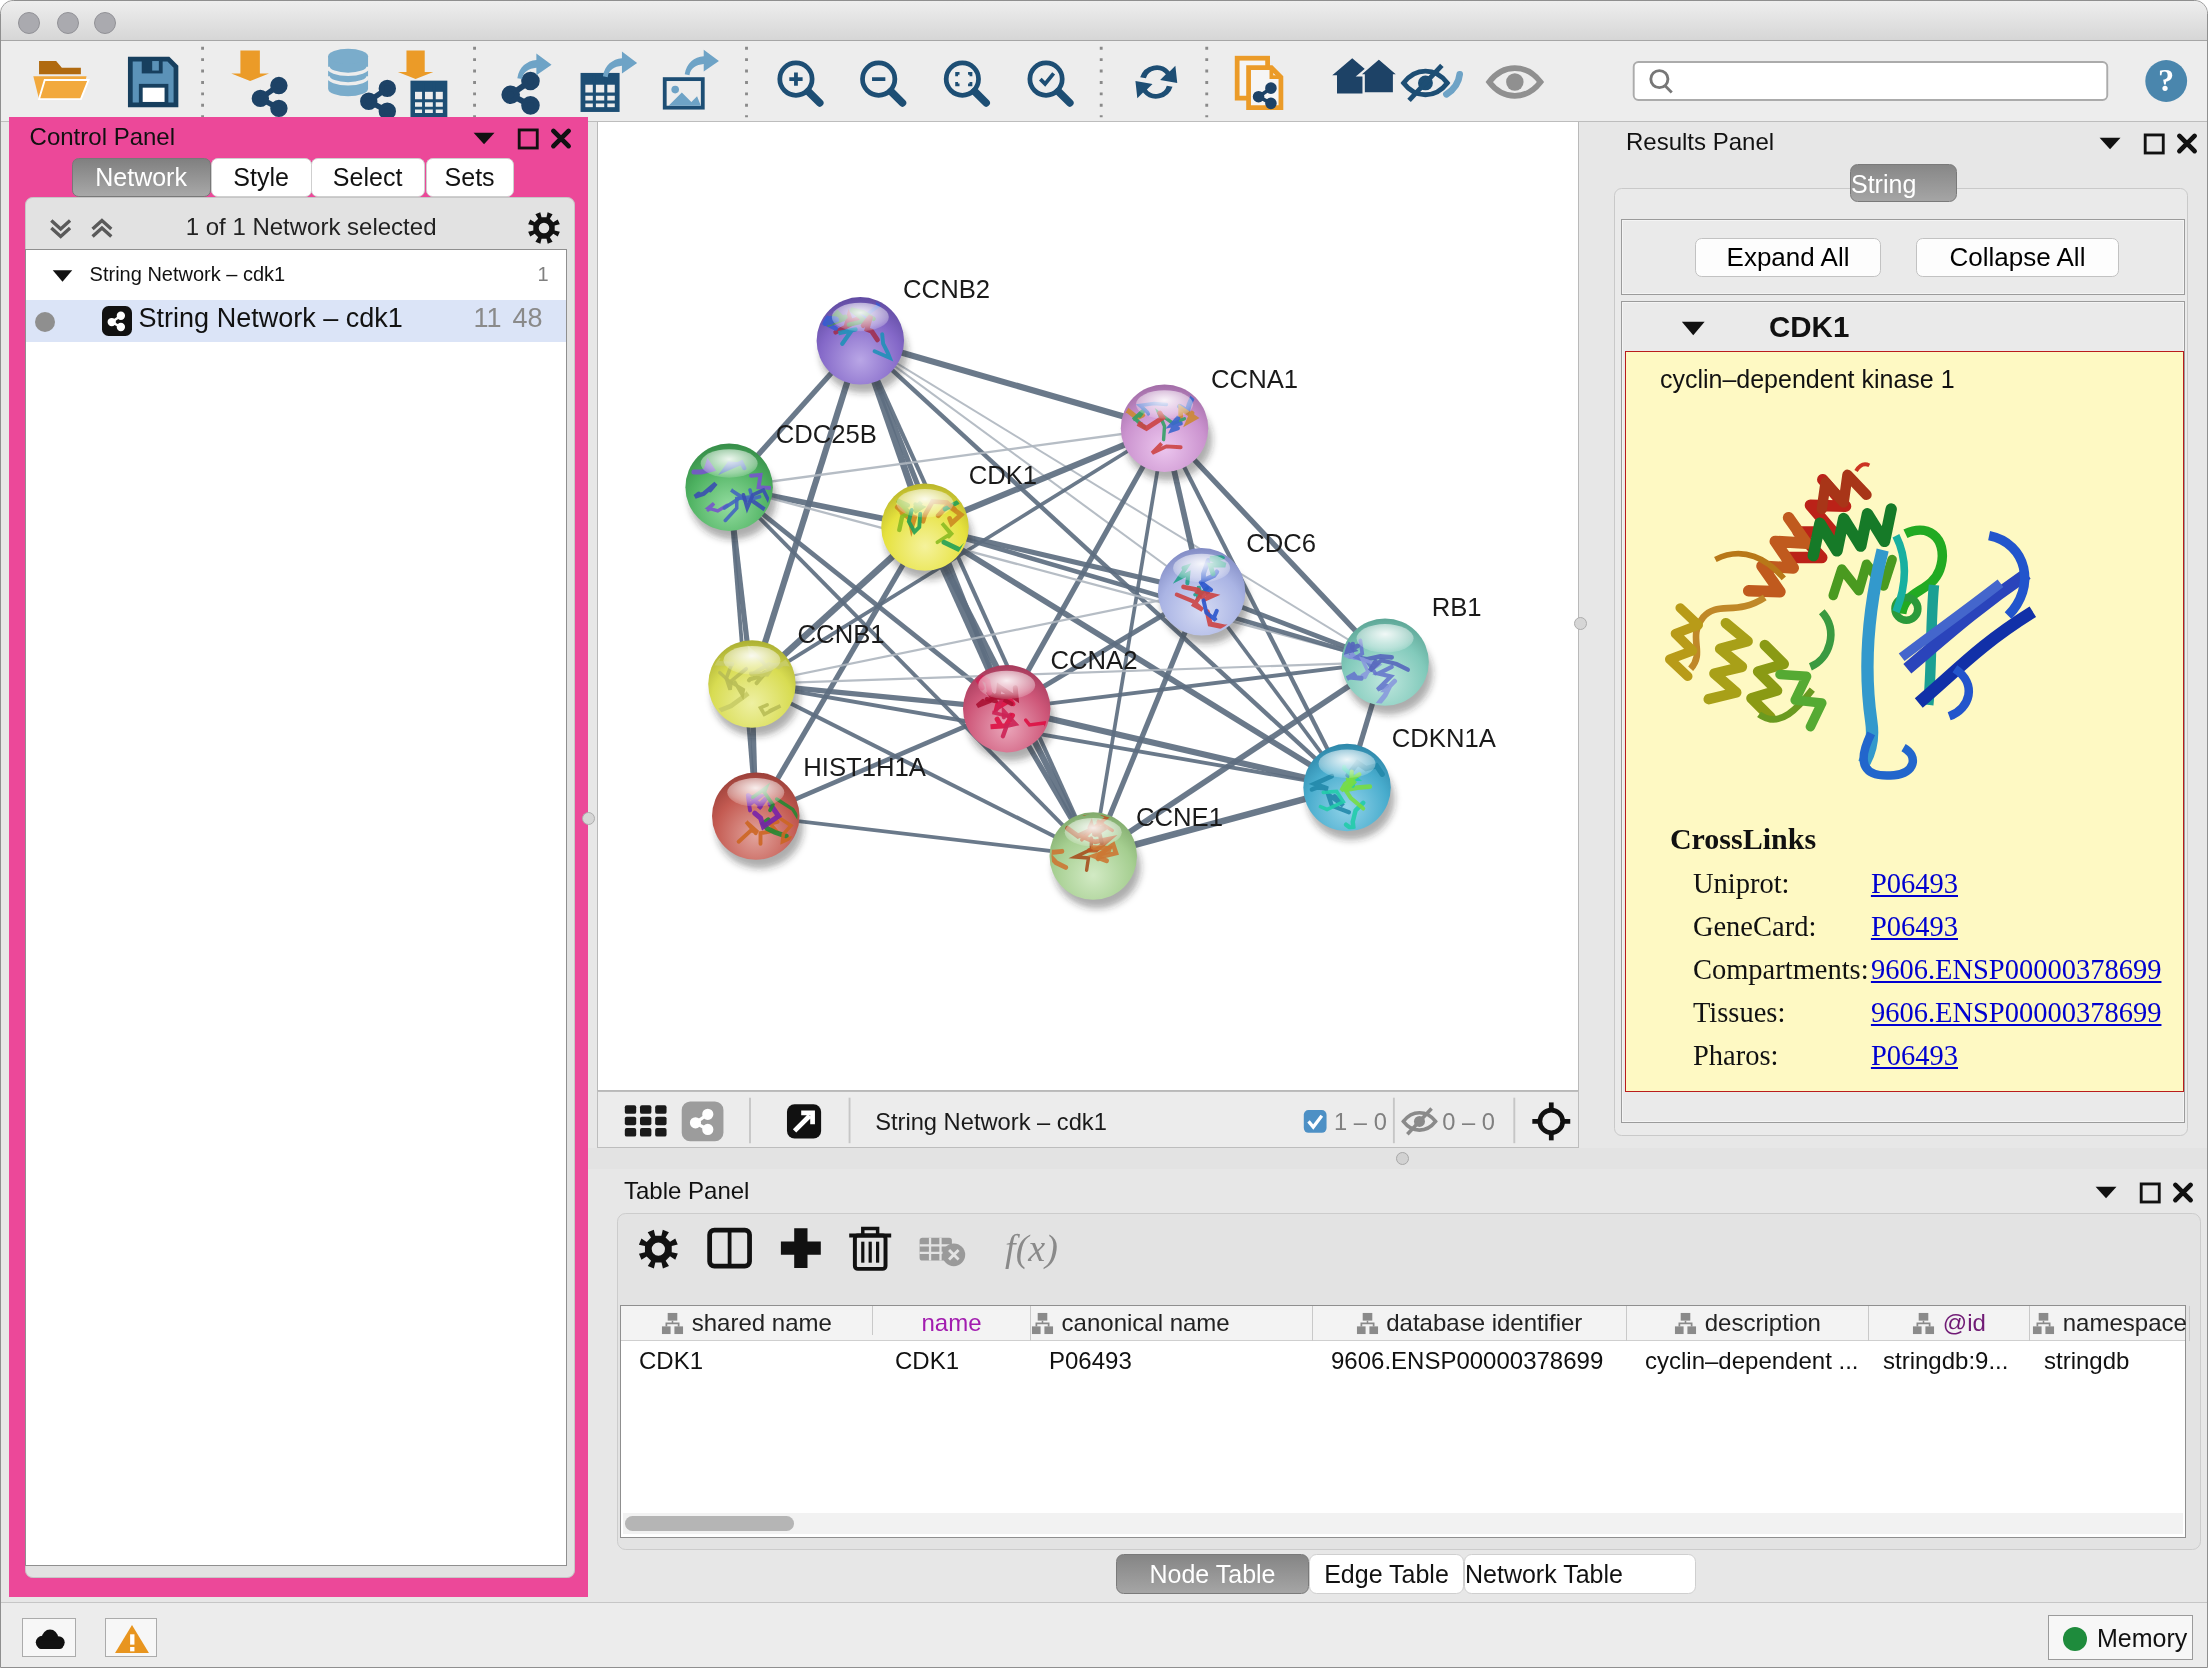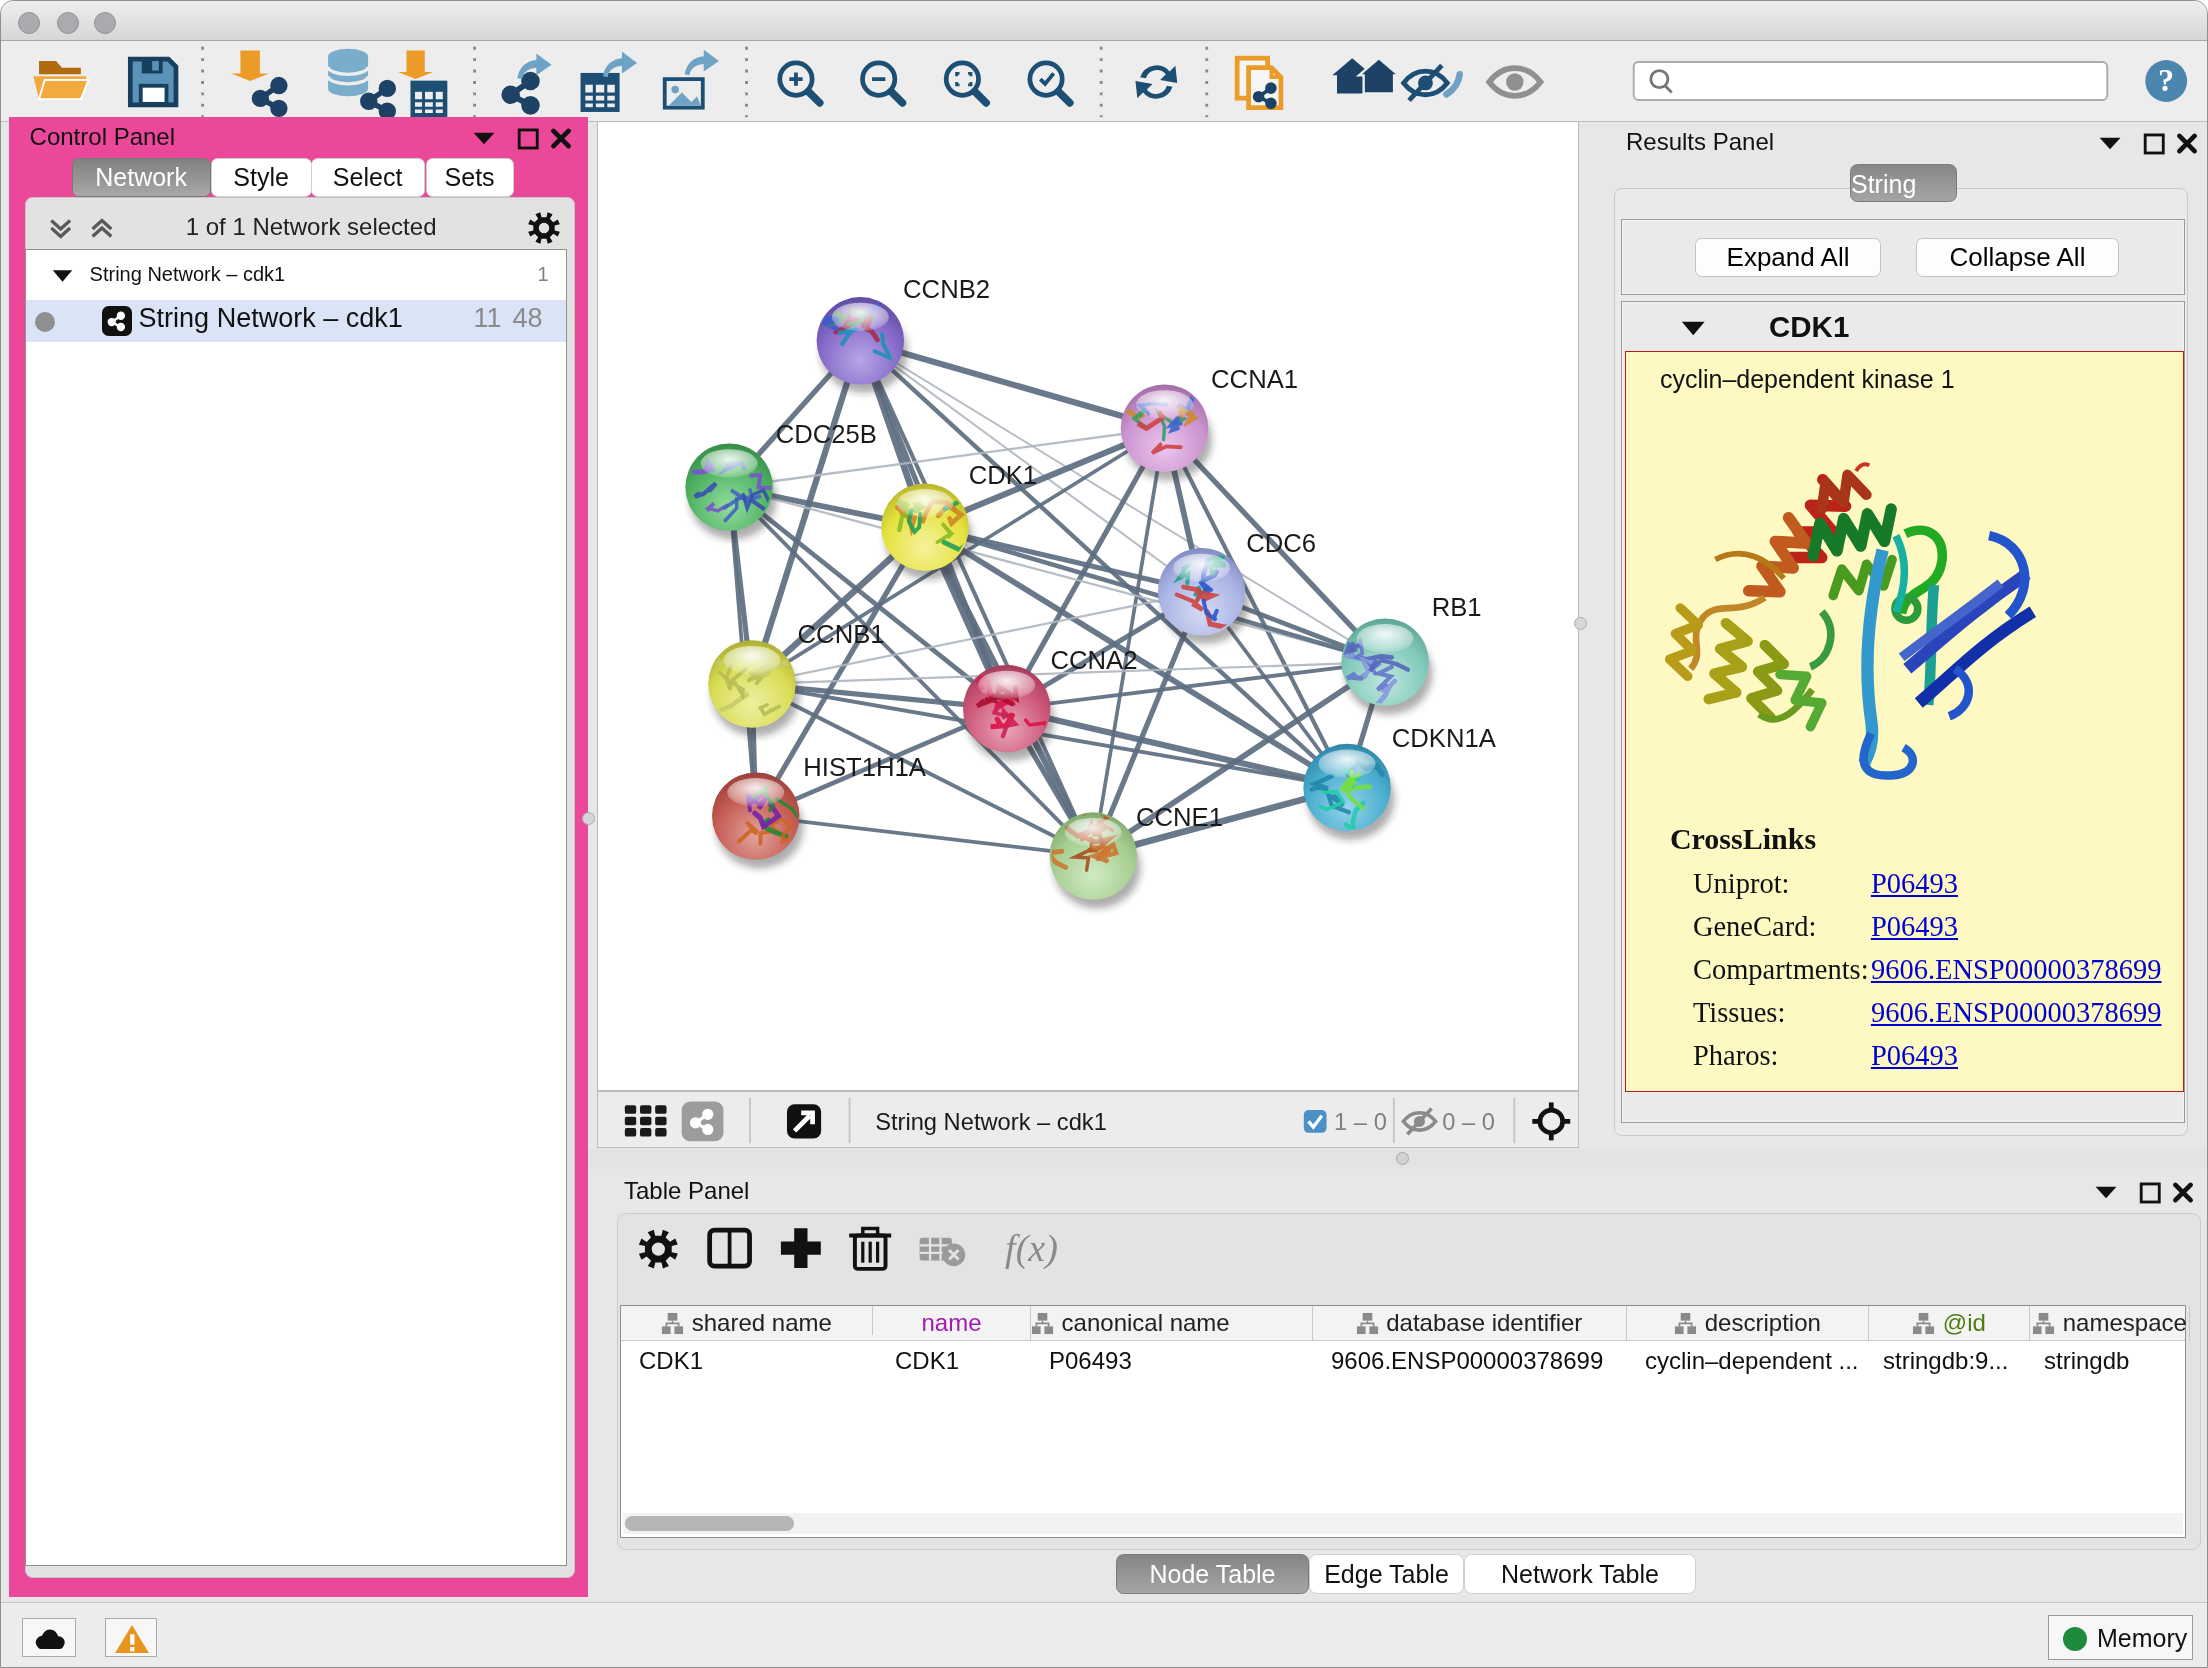--- a/index.html
+++ b/index.html
@@ -695,21 +695,21 @@
               </g>
             </svg>database identifier</div>
           <div class="abs" style="left:1006px;top:0;width:242px;height:35px;border-right:1px solid #c9c9c9;font-size:24px;color:#222;text-align:center;line-height:34px;overflow:hidden"><svg style="vertical-align:-3.8px;margin-right:7.6px" width="23" height="23" viewBox="0 0 24 24">
               <g fill="#8a8a8a">
                 <rect x="7" y="1" width="10" height="8"></rect>
                 <rect x="1" y="15" width="9" height="8"></rect>
                 <rect x="14" y="15" width="9" height="8"></rect>
                 <path d="M11.2,9 h1.6 v3 h-1.6 Z M4.7,11 h14.6 v1.8 h-14.6 Z M4.7,11 h1.8 v4 h-1.8 Z M17.5,11 h1.8 v4 h-1.8 Z"></path>
               </g>
             </svg>description</div>
-          <div class="abs" style="left:1248px;top:0;width:161px;height:35px;border-right:1px solid #c9c9c9;font-size:24px;color:#4d7c0f;text-align:center;line-height:34px;overflow:hidden"><svg style="vertical-align:-3.8px;margin-right:7.6px" width="23" height="23" viewBox="0 0 24 24">
+          <div class="abs" style="left:1248px;top:0;width:161px;height:35px;border-right:1px solid #c9c9c9;font-size:24px;color:#701a75;text-align:center;line-height:34px;overflow:hidden"><svg style="vertical-align:-3.8px;margin-right:7.6px" width="23" height="23" viewBox="0 0 24 24">
               <g fill="#8a8a8a">
                 <rect x="7" y="1" width="10" height="8"></rect>
                 <rect x="1" y="15" width="9" height="8"></rect>
                 <rect x="14" y="15" width="9" height="8"></rect>
                 <path d="M11.2,9 h1.6 v3 h-1.6 Z M4.7,11 h14.6 v1.8 h-14.6 Z M4.7,11 h1.8 v4 h-1.8 Z M17.5,11 h1.8 v4 h-1.8 Z"></path>
               </g>
             </svg>@id</div>
           <div class="abs" style="left:1409px;top:0;width:160px;height:35px;border-right:1px solid #c9c9c9;font-size:24px;color:#222;text-align:center;line-height:34px;overflow:hidden"><svg style="vertical-align:-3.8px;margin-right:7.6px" width="23" height="23" viewBox="0 0 24 24">
               <g fill="#8a8a8a">
                 <rect x="7" y="1" width="10" height="8"></rect>
@@ -727,21 +727,21 @@
           <span class="abs" style="left:1024px;top:5.7px">cyclin–dependent ...</span>
           <span class="abs" style="left:1262px;top:5.7px">stringdb:9...</span>
           <span class="abs" style="left:1423px;top:5.7px">stringdb</span>
         </div>
         <div class="abs" style="left:1.9px;top:207px;width:1560px;height:21px;background:#f2f2f2">
           <div class="abs" style="left:1.9px;top:2.9px;width:169px;height:15px;background:#b5b5b5;border-radius:7.6px"></div>
         </div>
       </div>
       <div class="abs" style="left:528px;top:385px;width:193px;height:40px;background:linear-gradient(#858585,#a5a5a5);border:1px solid #7a7a7a;border-radius:7.6px;color:#fff;font-size:25px;text-align:center;line-height:38px">Node Table</div>
       <div class="abs" style="left:721px;top:385px;width:155px;height:40px;background:#fff;border:1px solid #cfcfcf;border-radius:7.6px;color:#111;font-size:25px;text-align:center;line-height:38px">Edge Table</div>
-      <div class="abs" style="left:876px;top:385px;width:232px;height:40px;background:#fff;border:1px solid #cfcfcf;border-radius:7.6px;color:#111;font-size:25px;text-align:center;line-height:38px">Network Table</div>
+      <div class="abs" style="left:876px;top:385px;width:232px;height:40px;background:#fff;border:1px solid #cfcfcf;border-radius:7.6px;color:#111;font-size:25px;text-align:left;line-height:38px">Network Table</div>
     </div>
     <div class="abs" style="left:0;top:1601px;width:2208px;height:68px;background:#ececec;border-top:1px solid #c6c6c6">
       <div class="abs" style="left:21px;top:15px;width:54px;height:39px;background:#f7f7f7;border:1px solid #ababab">
         <svg style="position:absolute;left:8.6px;top:7.6px" width="36" height="25" viewBox="0 0 38 26">
           <g fill="#111">
             <circle cx="11" cy="16" r="7"></circle>
             <circle cx="19" cy="11" r="8.5"></circle>
             <circle cx="28" cy="16" r="6.5"></circle>
             <rect x="6" y="14" width="27" height="9" rx="4"></rect>
           </g>

